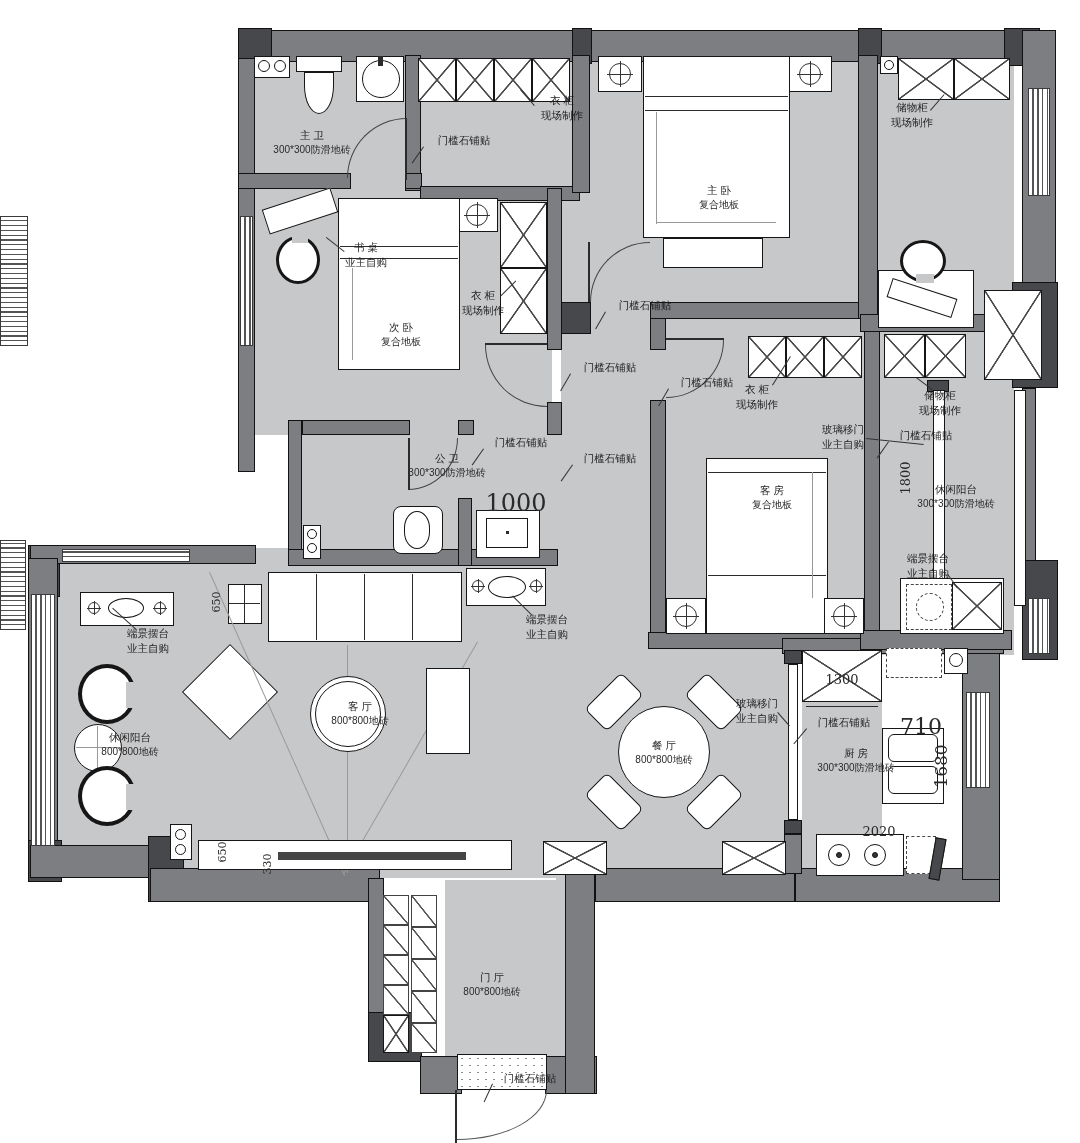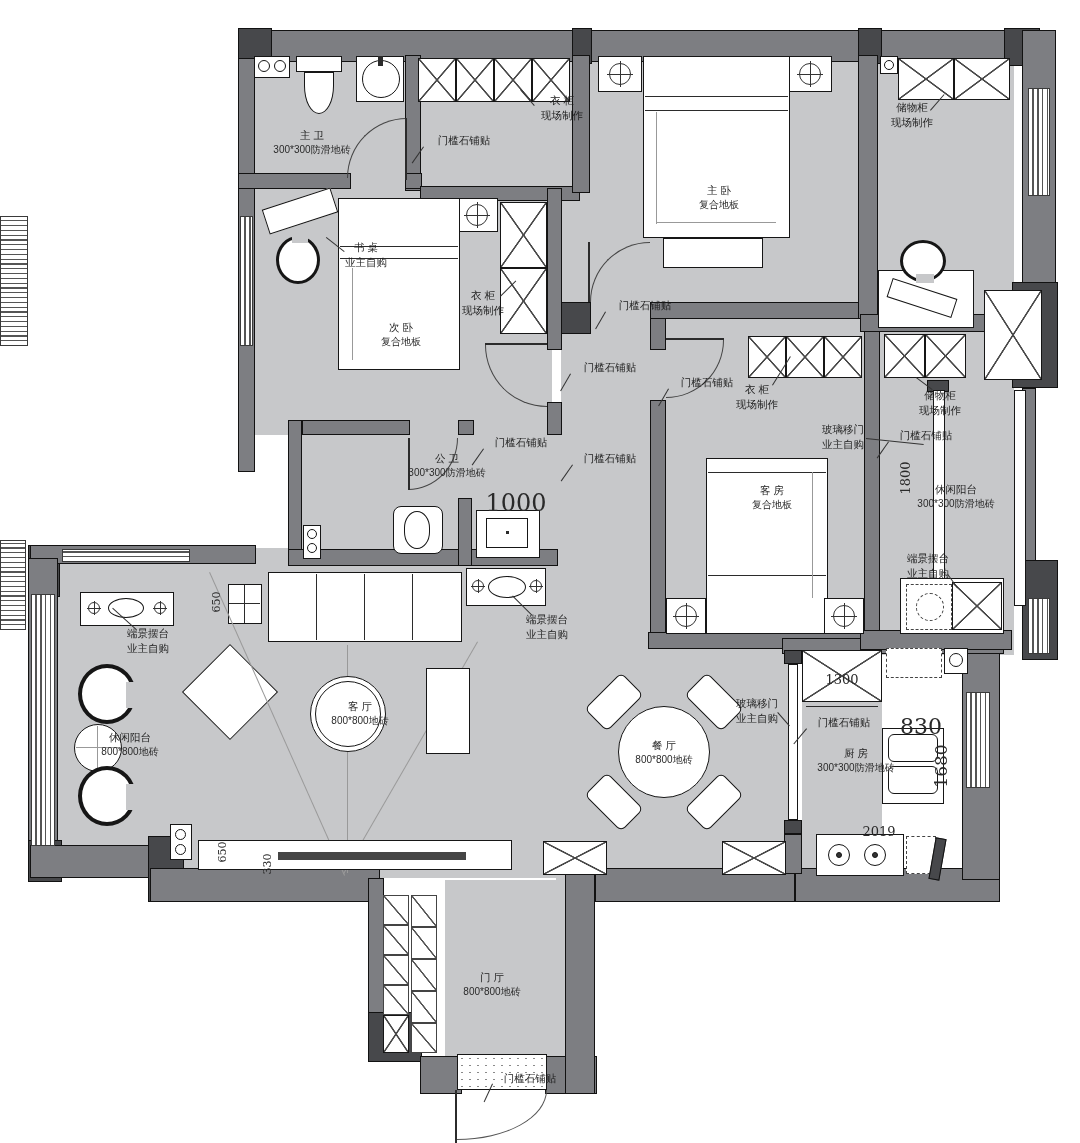--- a/index.html
+++ b/index.html
@@ -428,17 +428,17 @@
 
   <div class="a lb" style="left:530px;top:1071px">门槛石铺贴</div>
   <div class="a ld" style="left:493px;top:1084px;width:20px;transform:rotate(115deg)"></div>
 
   <div class="a dm hc" style="left:516px;top:503px;font-size:24px">1000</div>
   <div class="a dm vc" style="left:905px;top:478px;font-size:13px">1800</div>
   <div class="a dm vc" style="left:216px;top:602px;font-size:11px">650</div>
   <div class="a dm vc" style="left:222px;top:852px;font-size:11px">650</div>
   <div class="a dm vc" style="left:267px;top:864px;font-size:11px">330</div>
   <div class="a dm hc" style="left:842px;top:679px;font-size:13px">1300</div>
-  <div class="a dm hc" style="left:921px;top:726px;font-size:22px">830</div>
+  <div class="a dm hc" style="left:921px;top:726px;font-size:22px">710</div>
   <div class="a dm vc" style="left:941px;top:766px;font-size:17px">1680</div>
-  <div class="a dm hc" style="left:879px;top:831px;font-size:13px">2019</div>
+  <div class="a dm hc" style="left:879px;top:831px;font-size:13px">2020</div>
 
 </div>
 
 </body></html>

